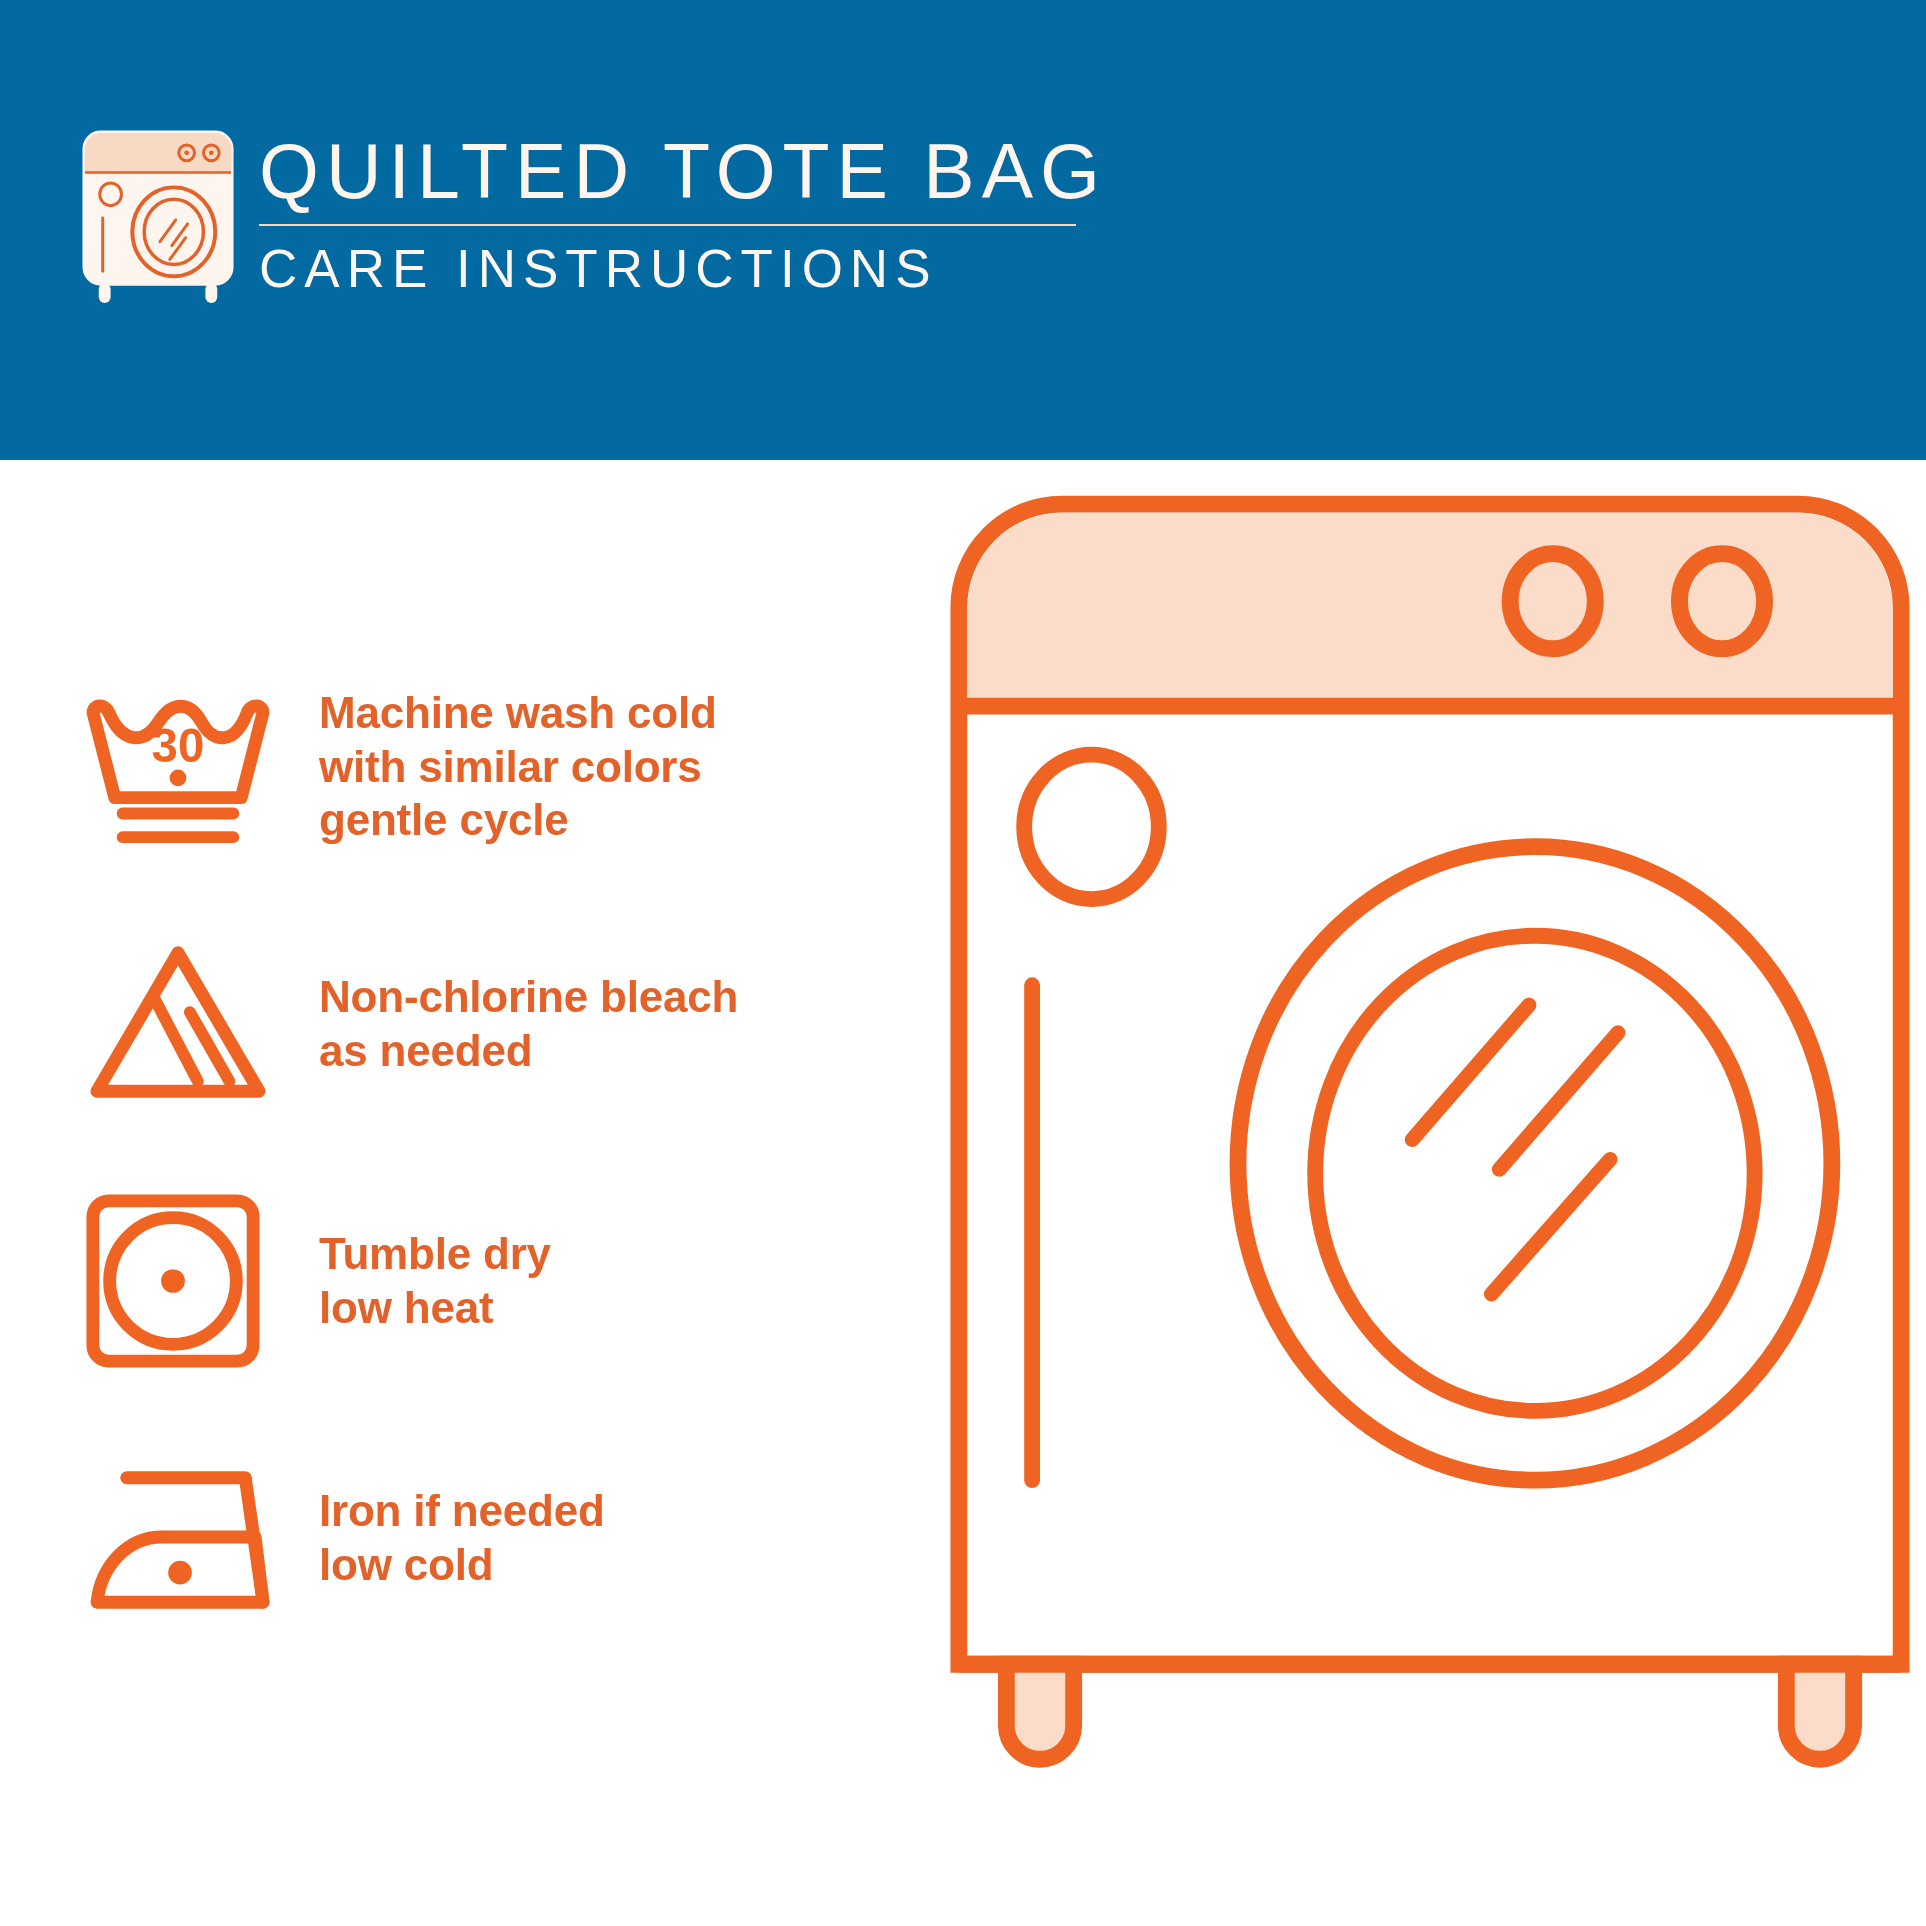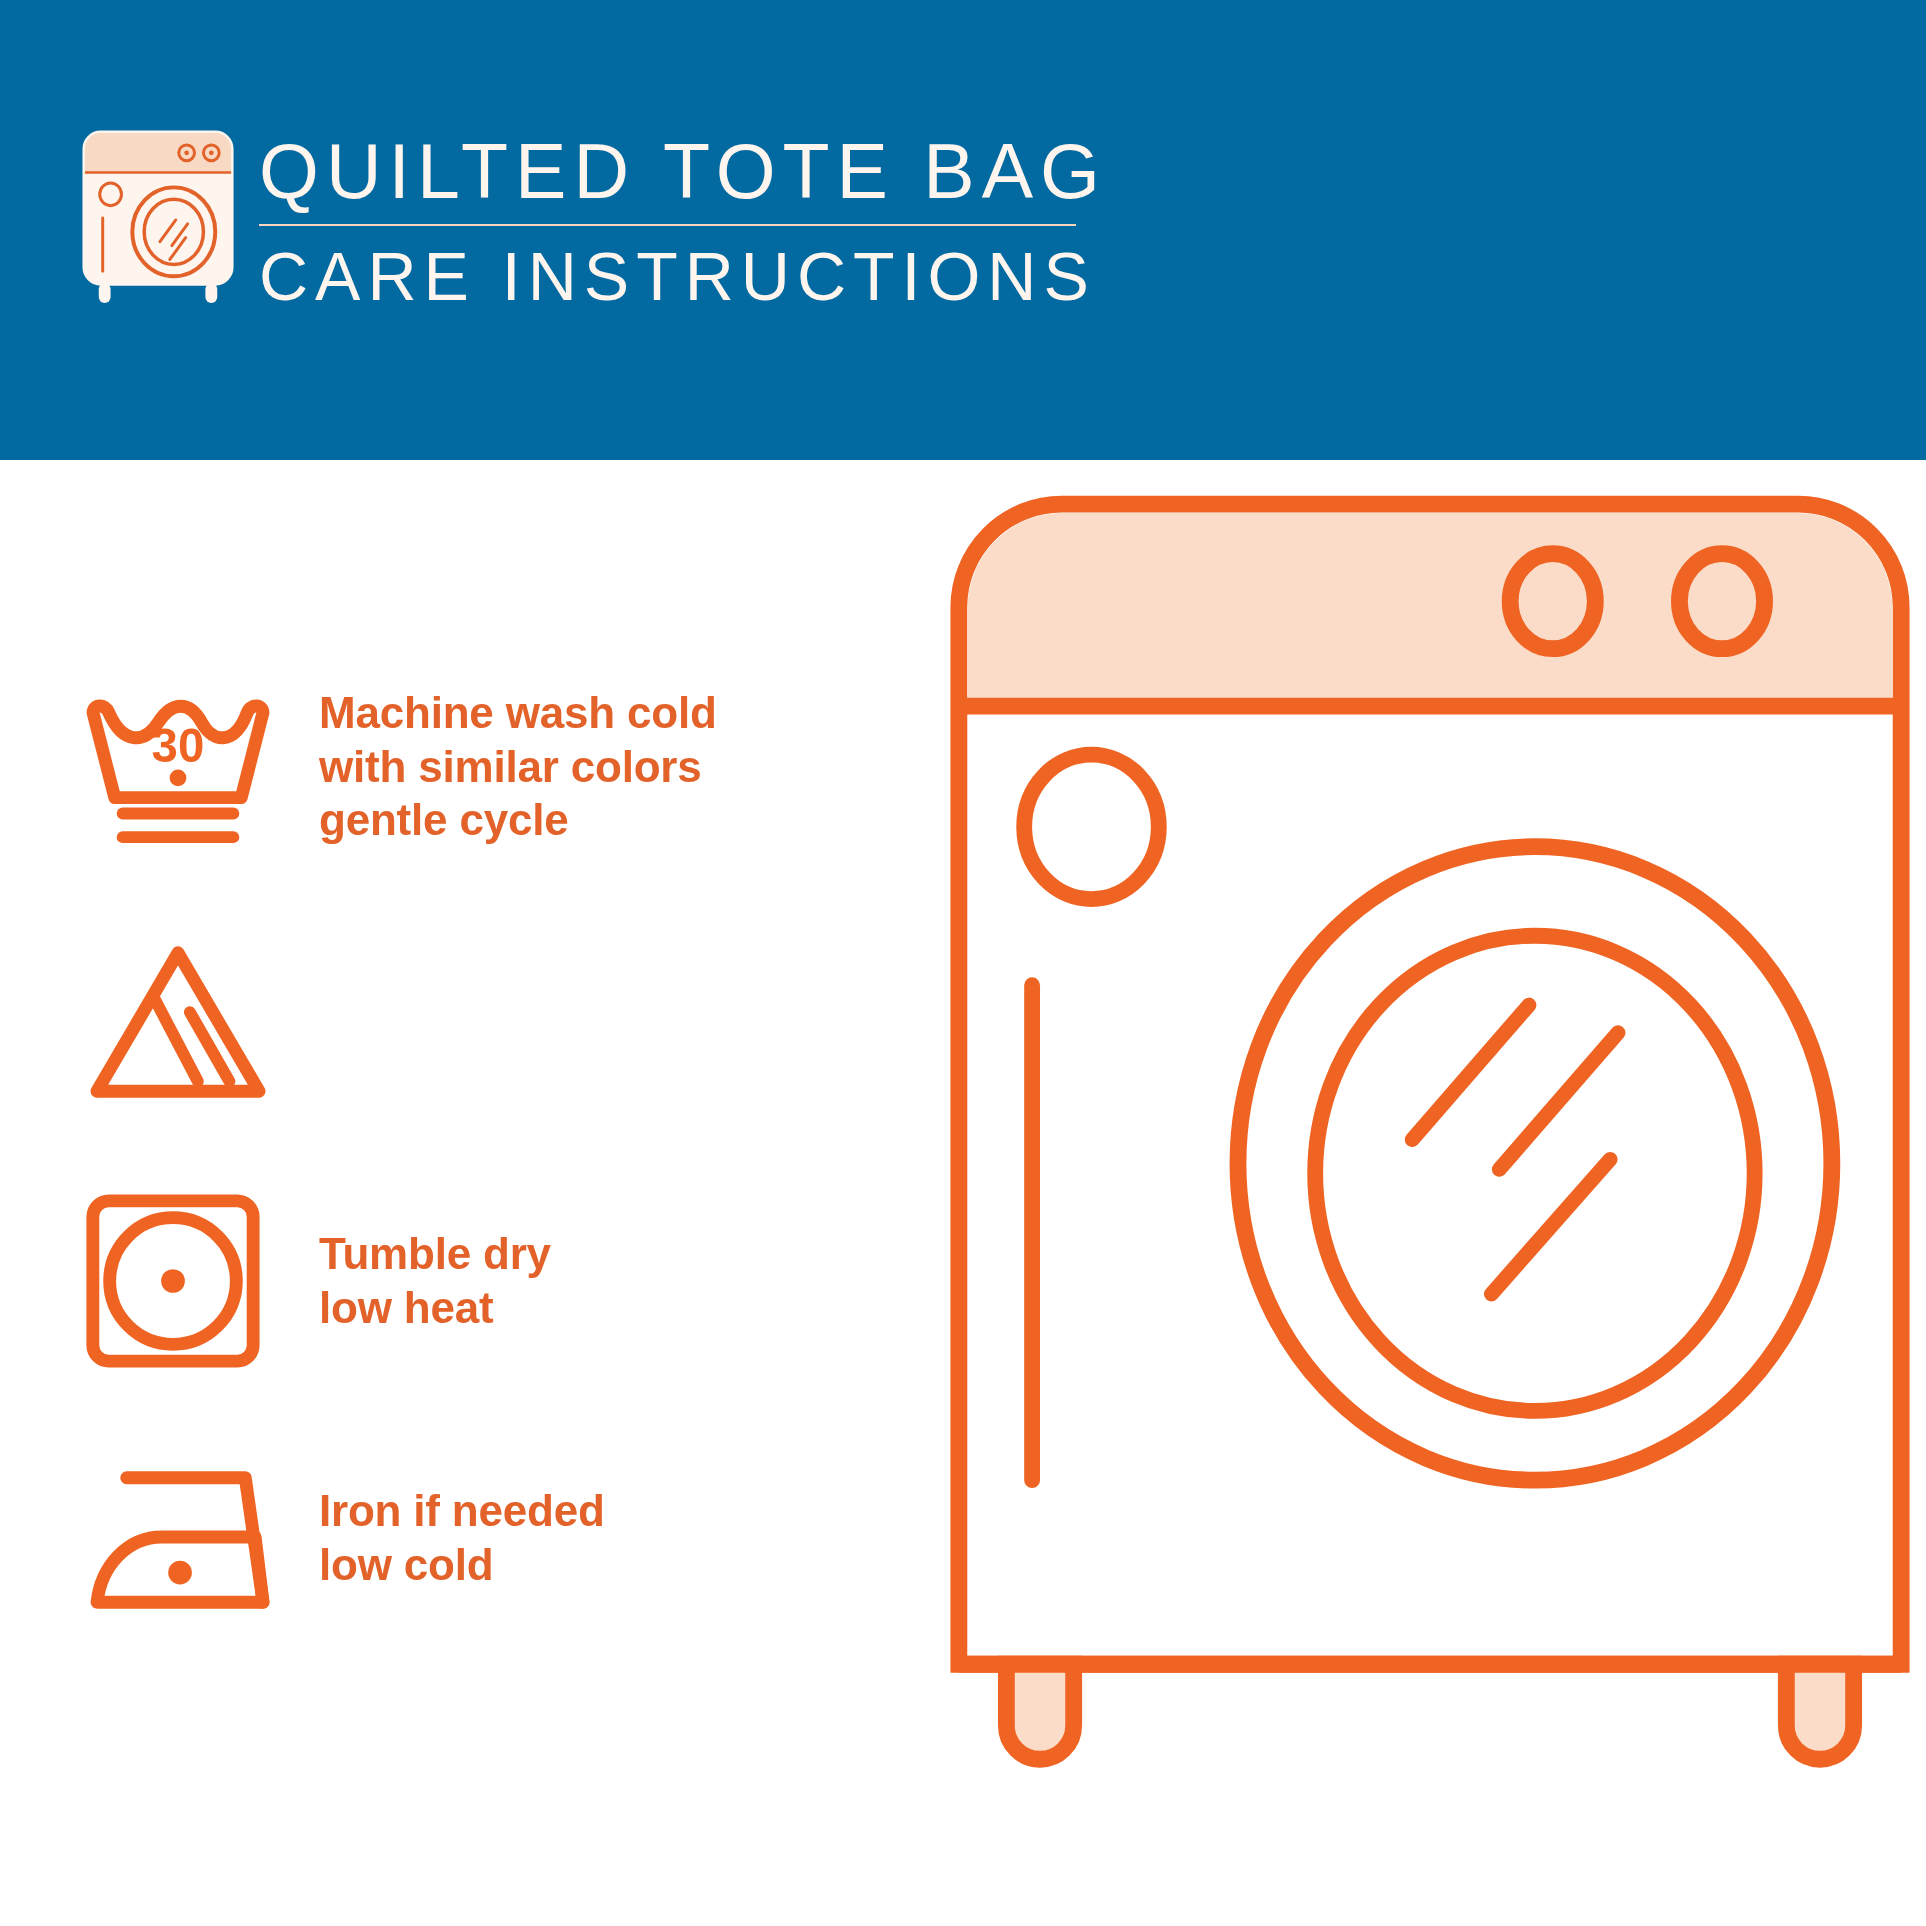--- a/index.html
+++ b/index.html
@@ -50,21 +50,21 @@
     white-space: nowrap;
   }
   .title-rule {
     height: 2px;
     background: #f8d5be;
     margin: 14px 0 16px 0;
     width: 817px;
   }
   .title-line2 {
     font-family: "Liberation Sans", sans-serif;
-    font-size: 68px;
+    font-size: 53px;
     font-weight: 300;
     letter-spacing: 7px;
     color: #fdf5ee;
     line-height: 1.0;
     white-space: nowrap;
   }
 
   
   #main {
     position: absolute;
@@ -183,20 +183,22 @@
     </div>
 
     <div class="care-row">
       <div class="care-symbol">
         <svg width="198" height="178" viewBox="0 0 200 180">
           <path d="M100 18 L182 158 L18 158 Z" fill="none" stroke="#ef6423" stroke-width="13" stroke-linejoin="round"></path>
           <line x1="75" y1="62" x2="120" y2="148" stroke="#ef6423" stroke-width="12" stroke-linecap="round"></line>
           <line x1="112" y1="78" x2="152" y2="148" stroke="#ef6423" stroke-width="12" stroke-linecap="round"></line>
         </svg>
       </div>
+      <div class="care-label">Non-chlorine bleach
+as needed</div>
     </div>
 
     <div class="care-row">
       <div class="care-symbol">
         <svg width="188" height="188" viewBox="0 0 190 190">
           <rect x="14" y="14" width="162" height="162" rx="16" ry="16" fill="none" stroke="#ef6423" stroke-width="13"></rect>
           <circle cx="95" cy="95" r="64" fill="none" stroke="#ef6423" stroke-width="13"></circle>
           <circle cx="95" cy="95" r="12" fill="#ef6423"></circle>
         </svg>
       </div>

